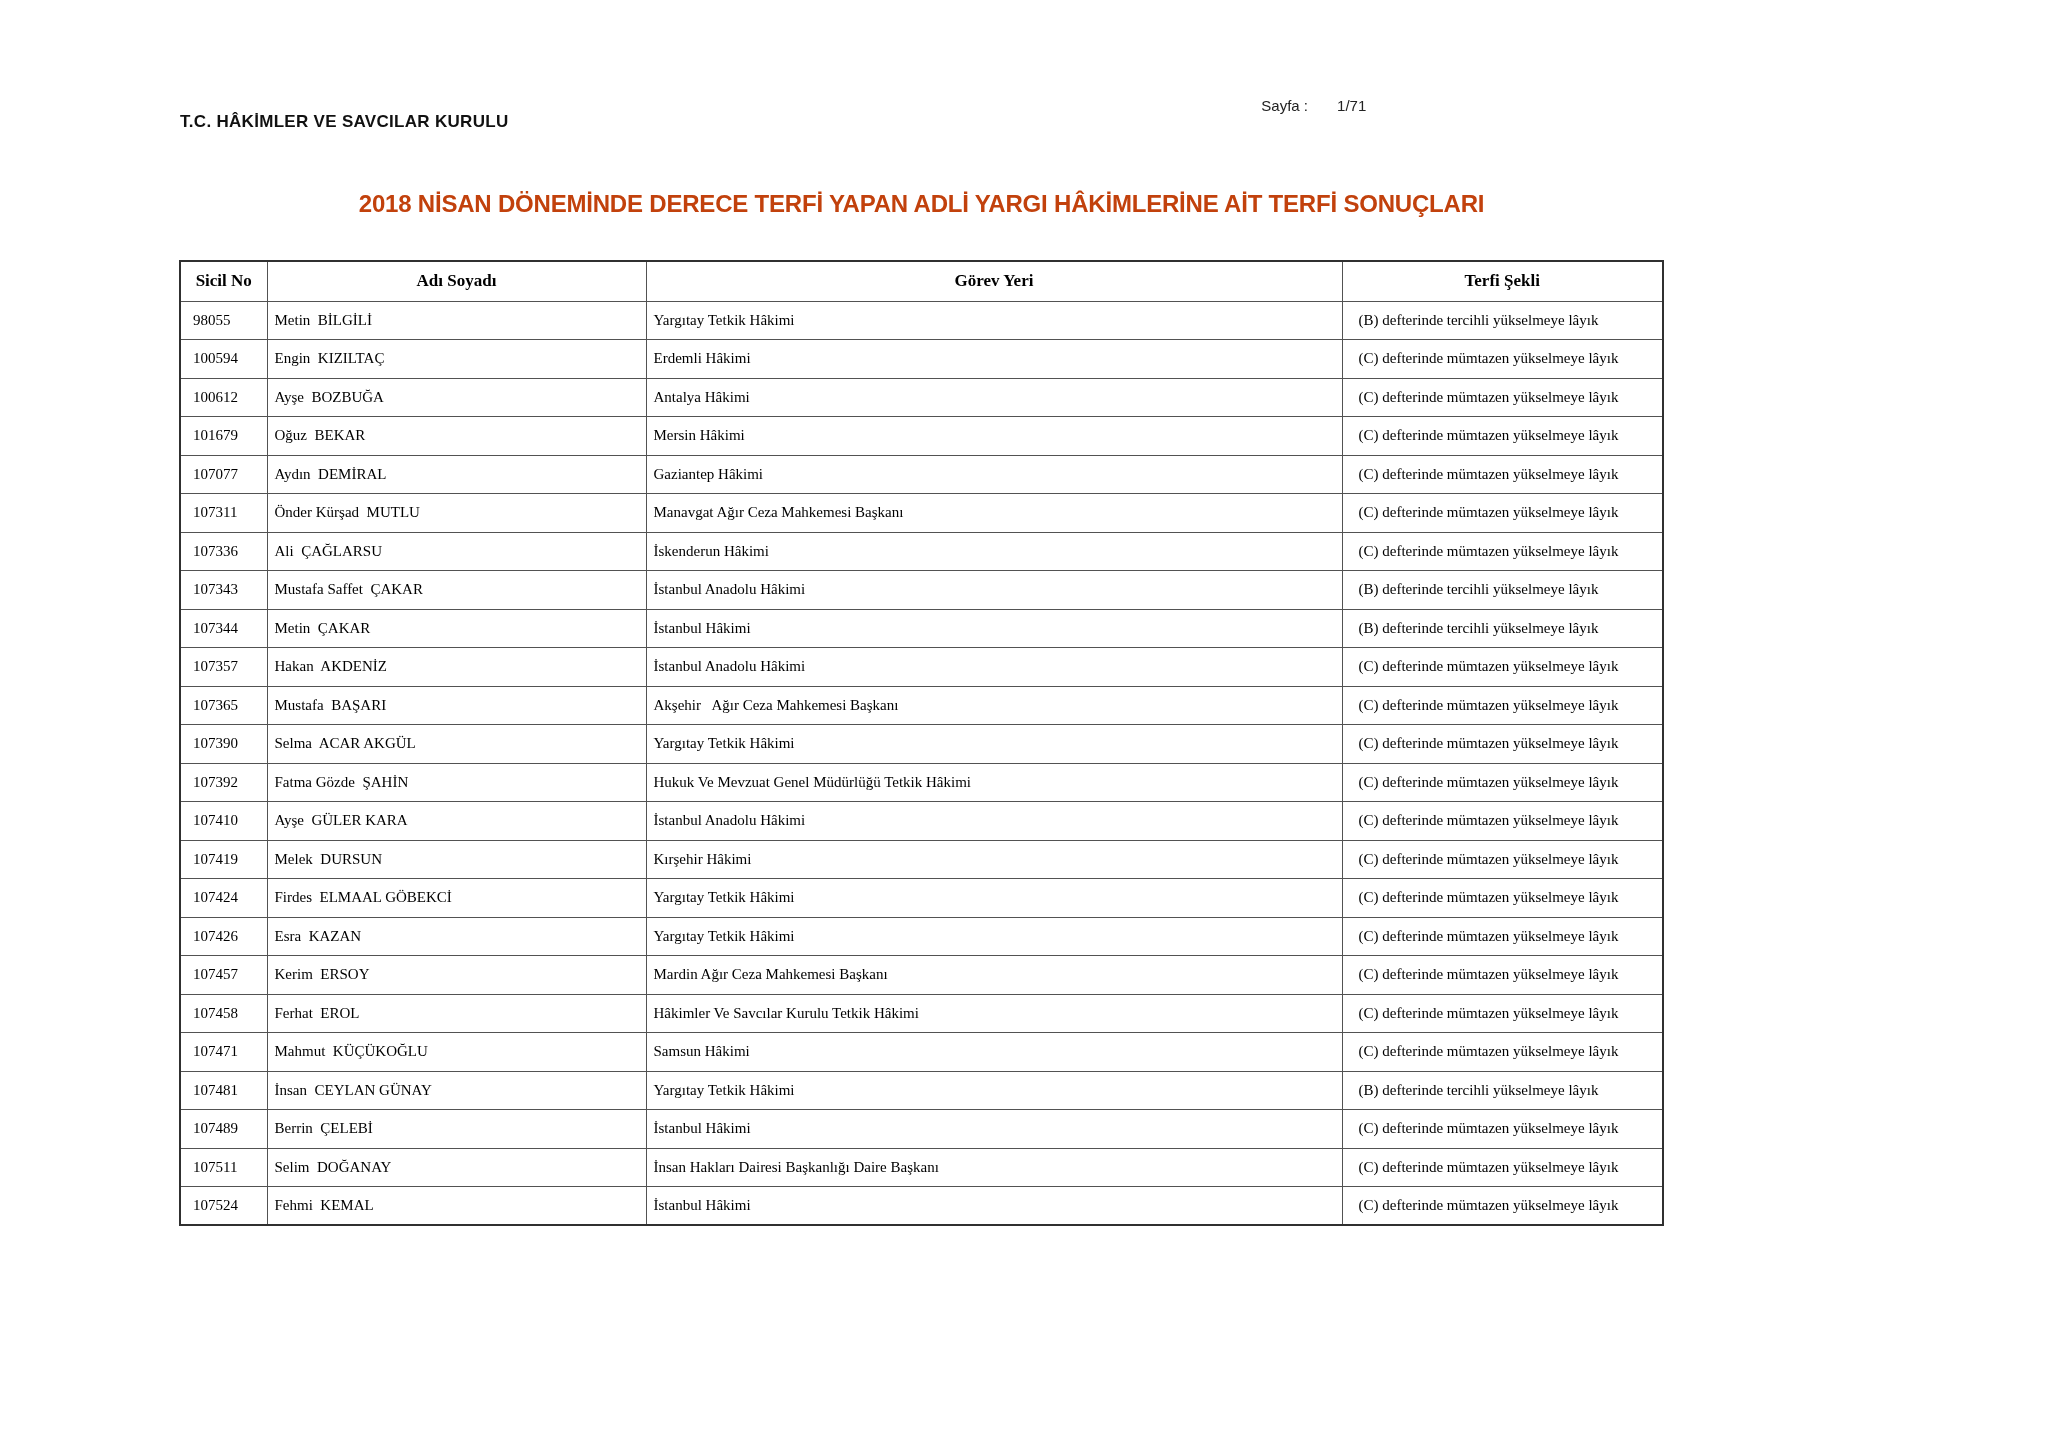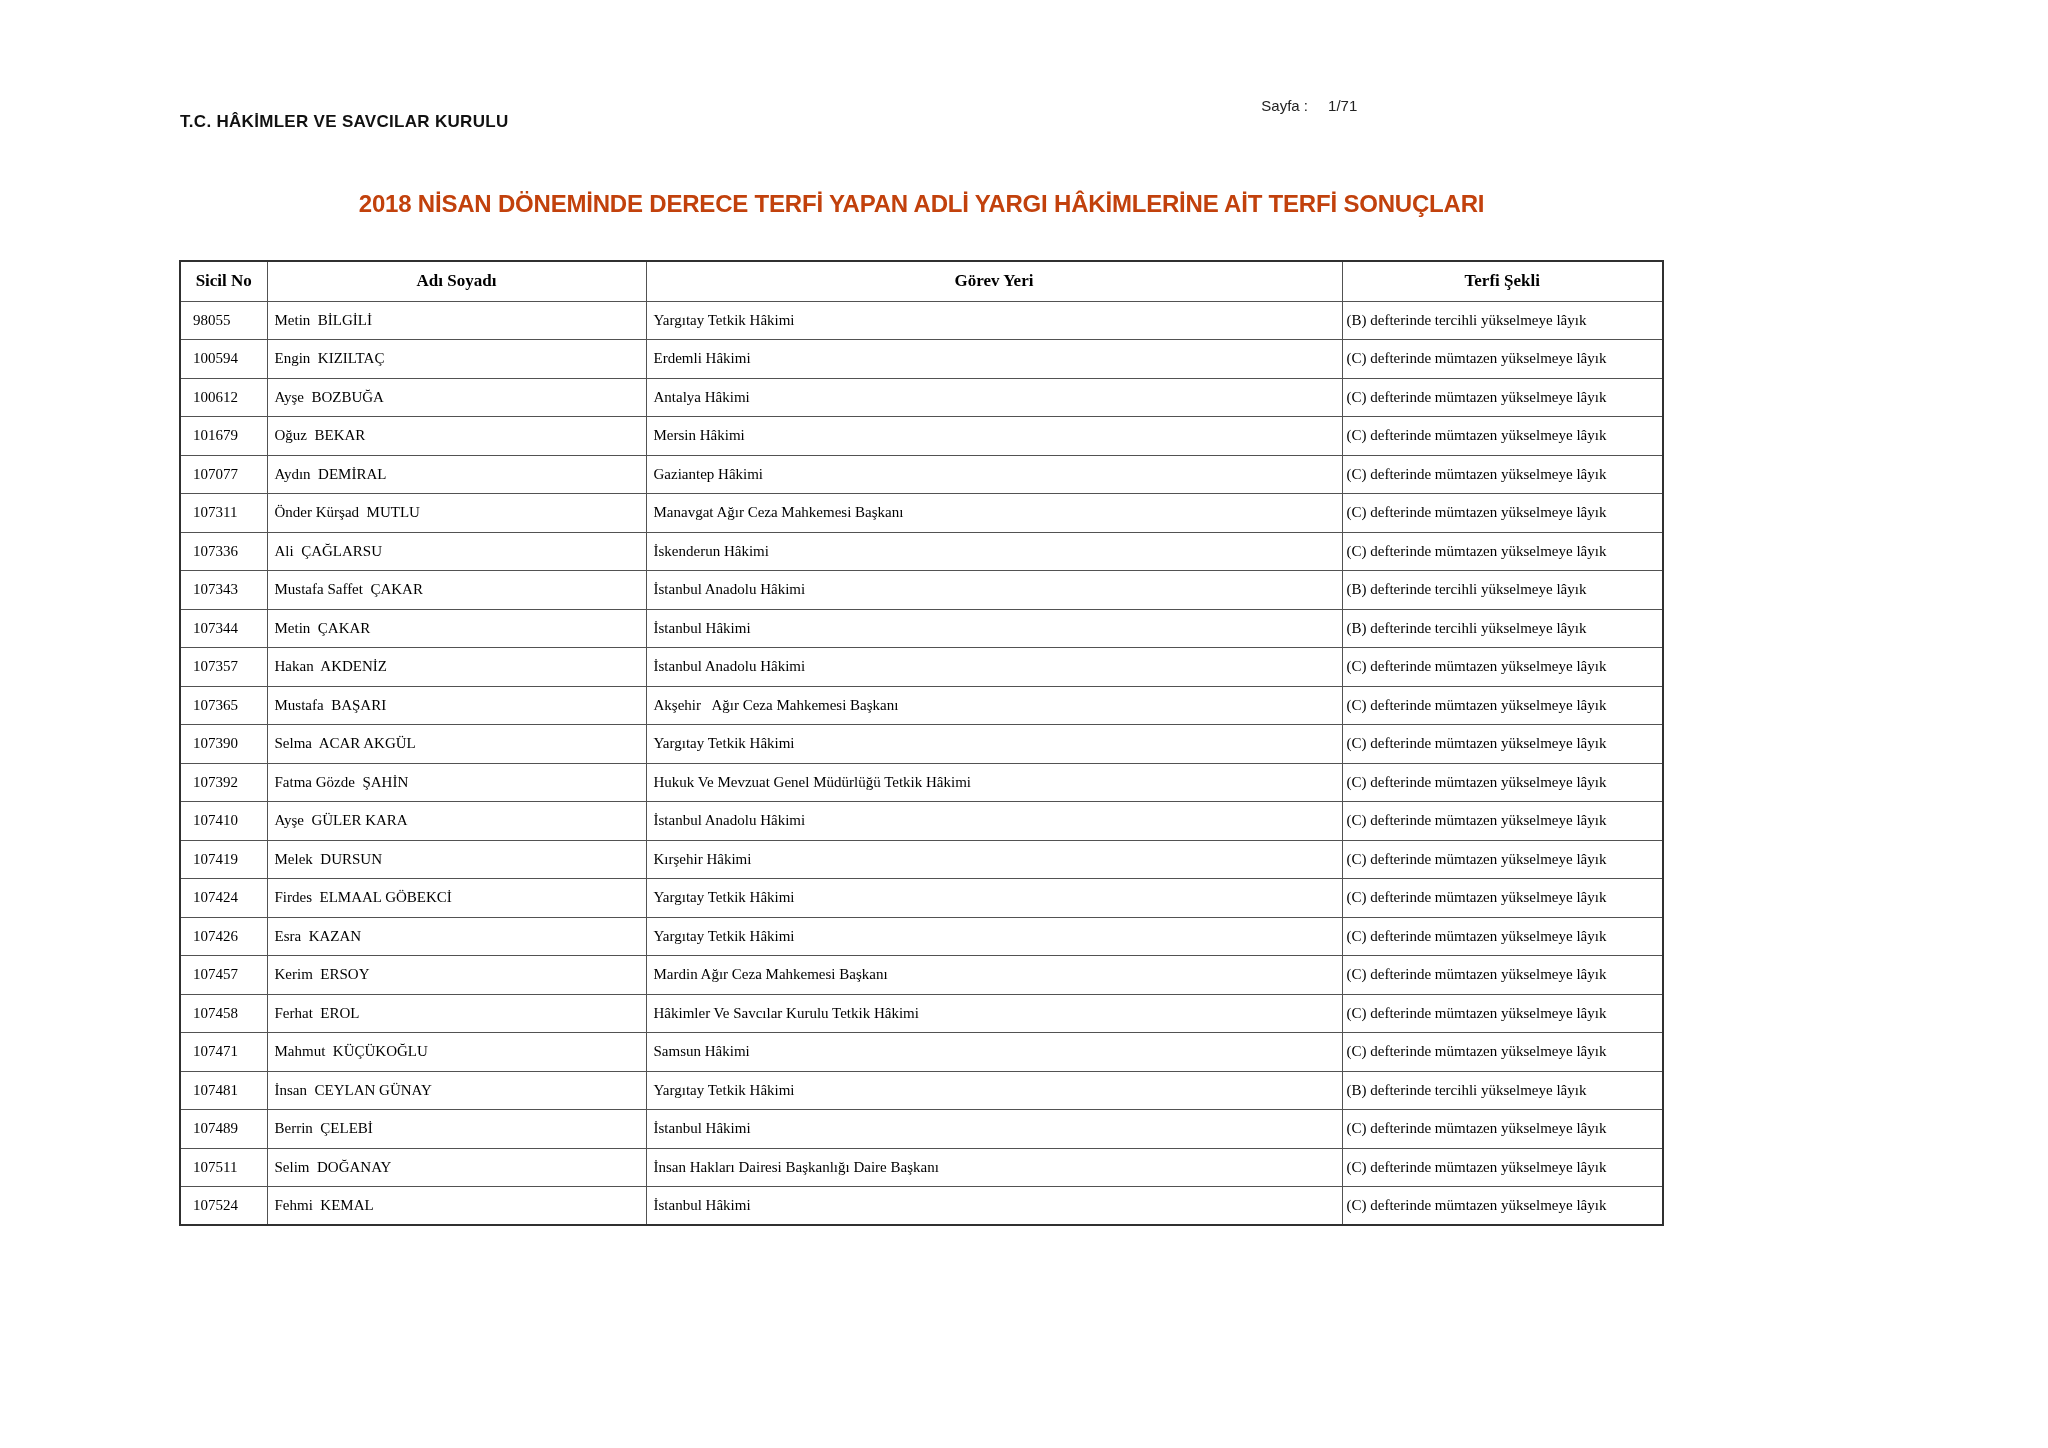--- a/index.html
+++ b/index.html
@@ -25,21 +25,21 @@
     margin-top:34px;
   }
   .page-indicator {
     position:absolute;
     left:1253px; top:80px;
     font-family:"Liberation Sans", sans-serif;
     font-size:15px;
     color:#222;
     white-space:pre;
   }
-  .page-indicator .page-number { margin-left:20px;text-align:right; }
+  .page-indicator .page-number { margin-left:29px;text-align:right; }
   .doc-title {
     position:absolute;
     left:180px; top:190px;
     width:1483px;
     text-align:center;
     font-family:"Liberation Sans", sans-serif;
     font-weight:bold;
     font-size:24px;
     letter-spacing:-0.2px;
     color:#c2410c;
@@ -68,21 +68,21 @@
   }
   table.results td {
     height:38.5px;
     font-size:15px;
     vertical-align:middle;
     padding:0 7px;
     white-space:pre;
     color:#000;
   }
   table.results td.c0 { padding:0 12px; }
-  table.results td.c3 { padding:0 4px; }
+  table.results td.c3 { padding:0 16px; }
 </style>
 </head>
 <body>
 
 <div class="agency-title">T.C. HÂKİMLER VE SAVCILAR KURULU</div>
 
 <div class="page-indicator">
   <span>Sayfa :</span><span class="page-number">1/71</span>
 </div>
 

